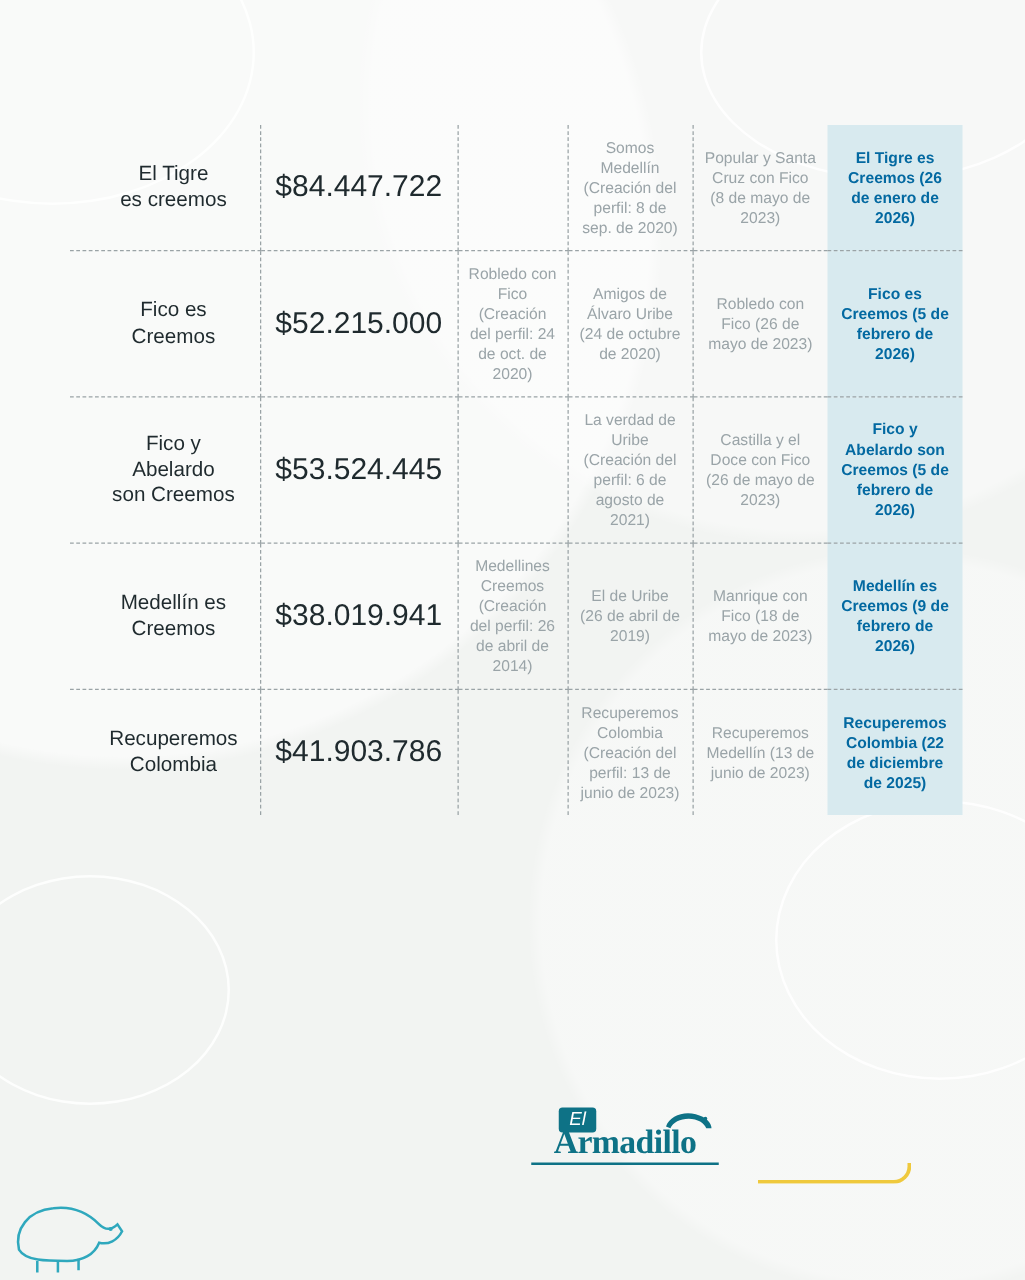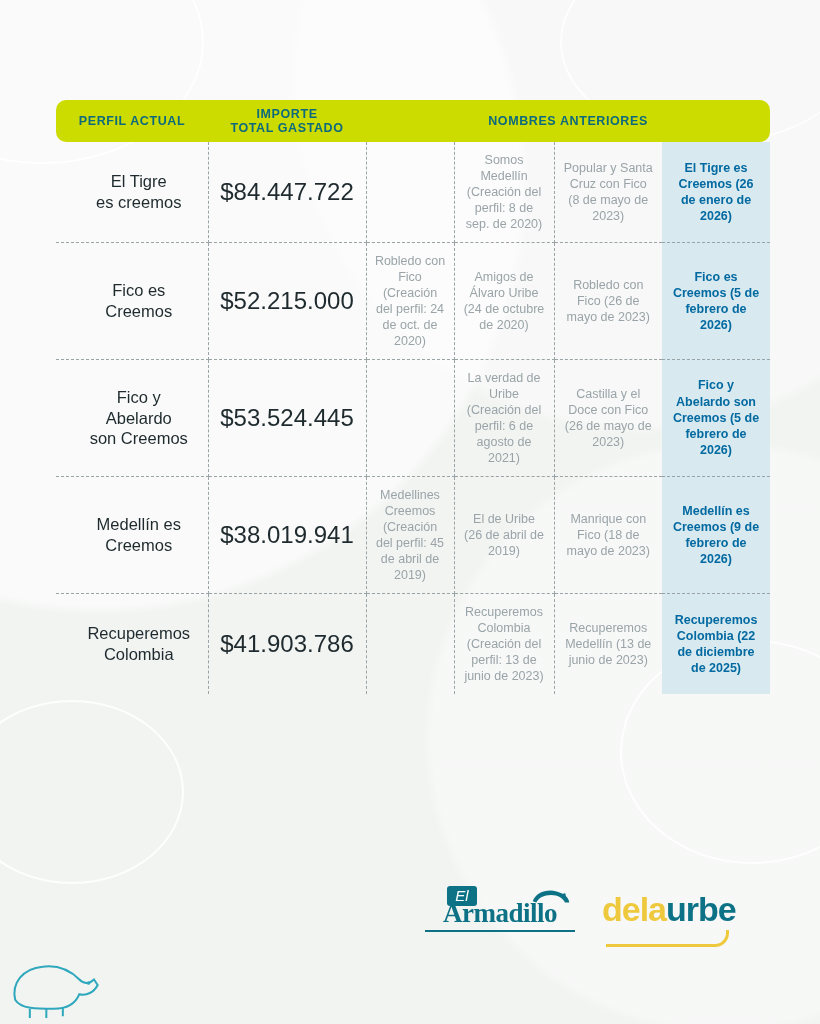--- a/index.html
+++ b/index.html
@@ -213,32 +213,20 @@
     <table class="main">
       <colgroup>
         <col style="width:152px">
         <col style="width:158px">
         <col style="width:88px">
         <col style="width:100px">
         <col style="width:108px">
         <col style="width:108px">
       </colgroup>
       <tbody>
-          <tr class="hdr-row">
-        <td>
-              <div class="hdr-bar hdr-left">PERFIL ACTUAL</div>
-            </td>
-        <td>
-              <div class="hdr-bar hdr-mid" style="white-space:pre-line;">IMPORTE
-TOTAL GASTADO</div>
-            </td>
-        <td colspan="4">
-              <div class="hdr-bar hdr-right">NOMBRES ANTERIORES</div>
-            </td>
-      </tr>
 
       <tr>
         <td class="cell c-profile" style="white-space:pre-line;">El Tigre
 es creemos</td>
         <td class="cell c-amount">$84.447.722</td>
         <td class="cell c-old"></td>
         <td class="cell c-old">Somos Medellín (Creación del perfil: 8 de sep. de 2020)</td>
         <td class="cell c-old last">Popular y Santa Cruz con Fico (8 de mayo de 2023)</td>
         <td class="cell c-current">El Tigre es Creemos (26 de enero de 2026)</td>
       </tr>
@@ -261,21 +249,21 @@
         <td class="cell c-old"></td>
         <td class="cell c-old">La verdad de Uribe (Creación del perfil: 6 de agosto de 2021)</td>
         <td class="cell c-old last">Castilla y el Doce con Fico (26 de mayo de 2023)</td>
         <td class="cell c-current">Fico y Abelardo son Creemos (5 de febrero de 2026)</td>
       </tr>
 
       <tr>
         <td class="cell c-profile" style="white-space:pre-line;">Medellín es
 Creemos</td>
         <td class="cell c-amount">$38.019.941</td>
-        <td class="cell c-old">Medellines Creemos (Creación del perfil: 45 de abril de 2019)</td>
+        <td class="cell c-old">Medellines Creemos (Creación del perfil: 26 de abril de 2014)</td>
         <td class="cell c-old">El de Uribe (26 de abril de 2019)</td>
         <td class="cell c-old last">Manrique con Fico (18 de mayo de 2023)</td>
         <td class="cell c-current">Medellín es Creemos (9 de febrero de 2026)</td>
       </tr>
 
       <tr class="last-row">
         <td class="cell c-profile" style="white-space:pre-line;">Recuperemos
 Colombia</td>
         <td class="cell c-amount">$41.903.786</td>
         <td class="cell c-old"></td>
@@ -292,23 +280,20 @@
   <div class="logos">
     <div class="logo-armadillo">
       <div class="el">El</div>
       <div class="word">Armadillo</div>
       <div class="rule"></div>
       <svg class="armadillo-mark" viewBox="0 0 60 36">
         <path d="M4 24 C8 12, 24 6, 38 10 C50 13, 56 20, 56 26 L50 26 C48 20, 40 15, 30 15 C20 15, 12 19, 9 26 Z" fill="#0e7286"></path>
         <circle cx="49" cy="15" r="2.2" fill="#0e7286"></circle>
       </svg>
     </div>
-    <div class="logo-delaurbe">
-      <span class="d1">dela</span><span class="d2">urbe</span>
-    </div>
     <div class="delaurbe-swoosh"></div>
   </div>
 
   <svg class="pig" viewBox="0 0 120 100">
     <path d="M10 78 C6 60, 18 44, 40 42 C56 40, 70 46, 80 56 C86 62, 92 60, 96 56 L100 62 C96 70, 88 74, 80 72 C76 82, 66 88, 52 88 C34 88, 16 88, 10 78 Z" fill="none" stroke="#1aa0b8" stroke-width="2.2"></path>
     <circle cx="90" cy="60" r="1.8" fill="#1aa0b8"></circle>
     <path d="M26 88 L26 98 M44 88 L44 98 M62 86 L62 96" stroke="#1aa0b8" stroke-width="2.2" fill="none"></path>
   </svg>
 
 </div>

